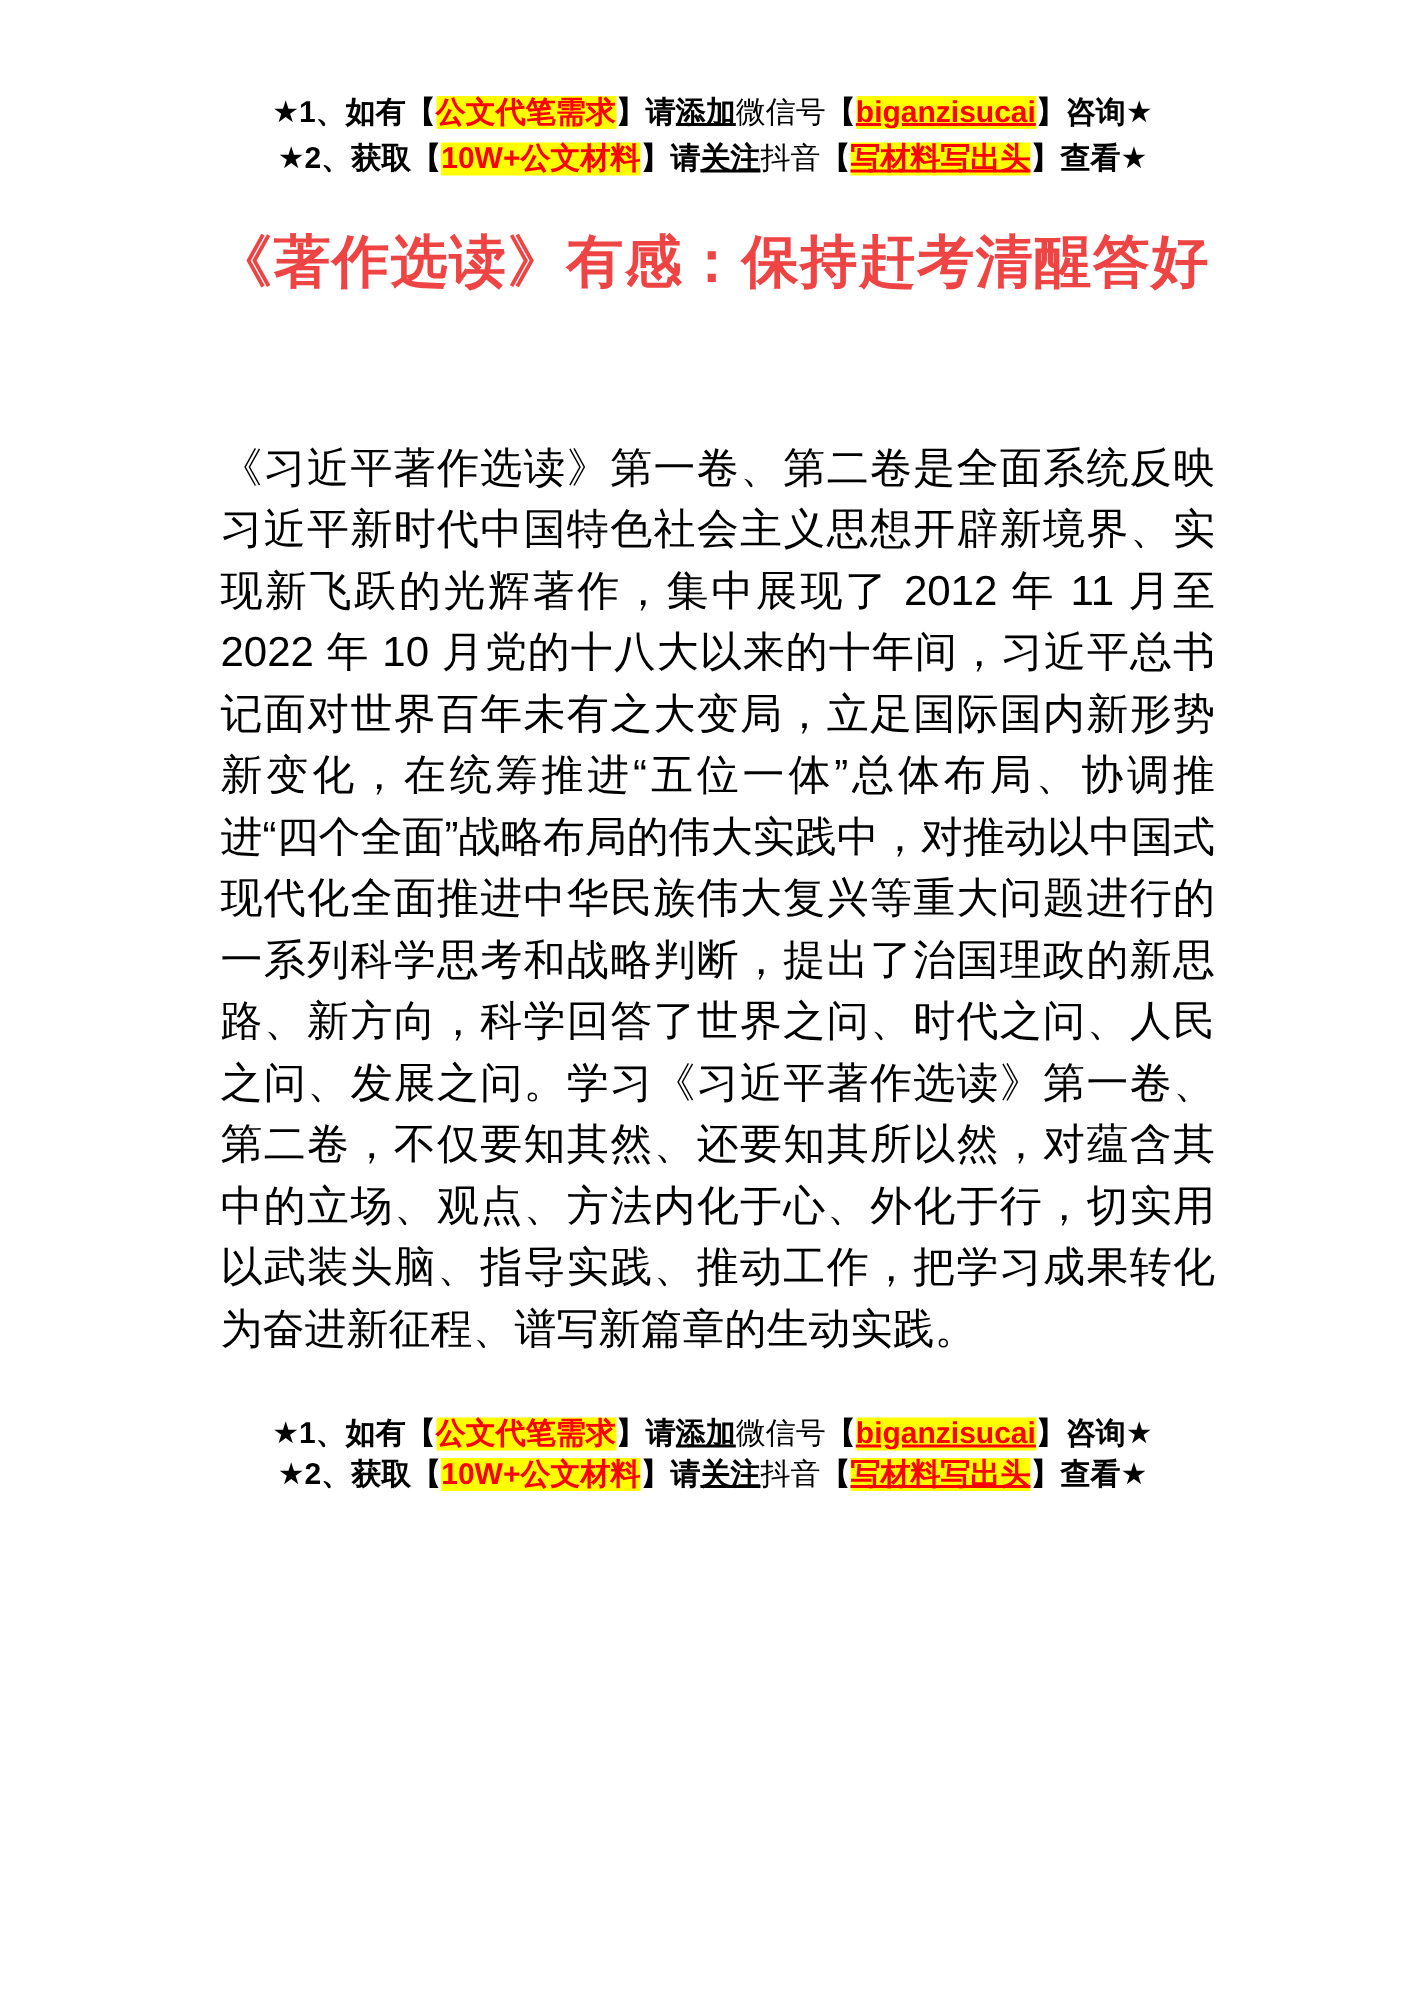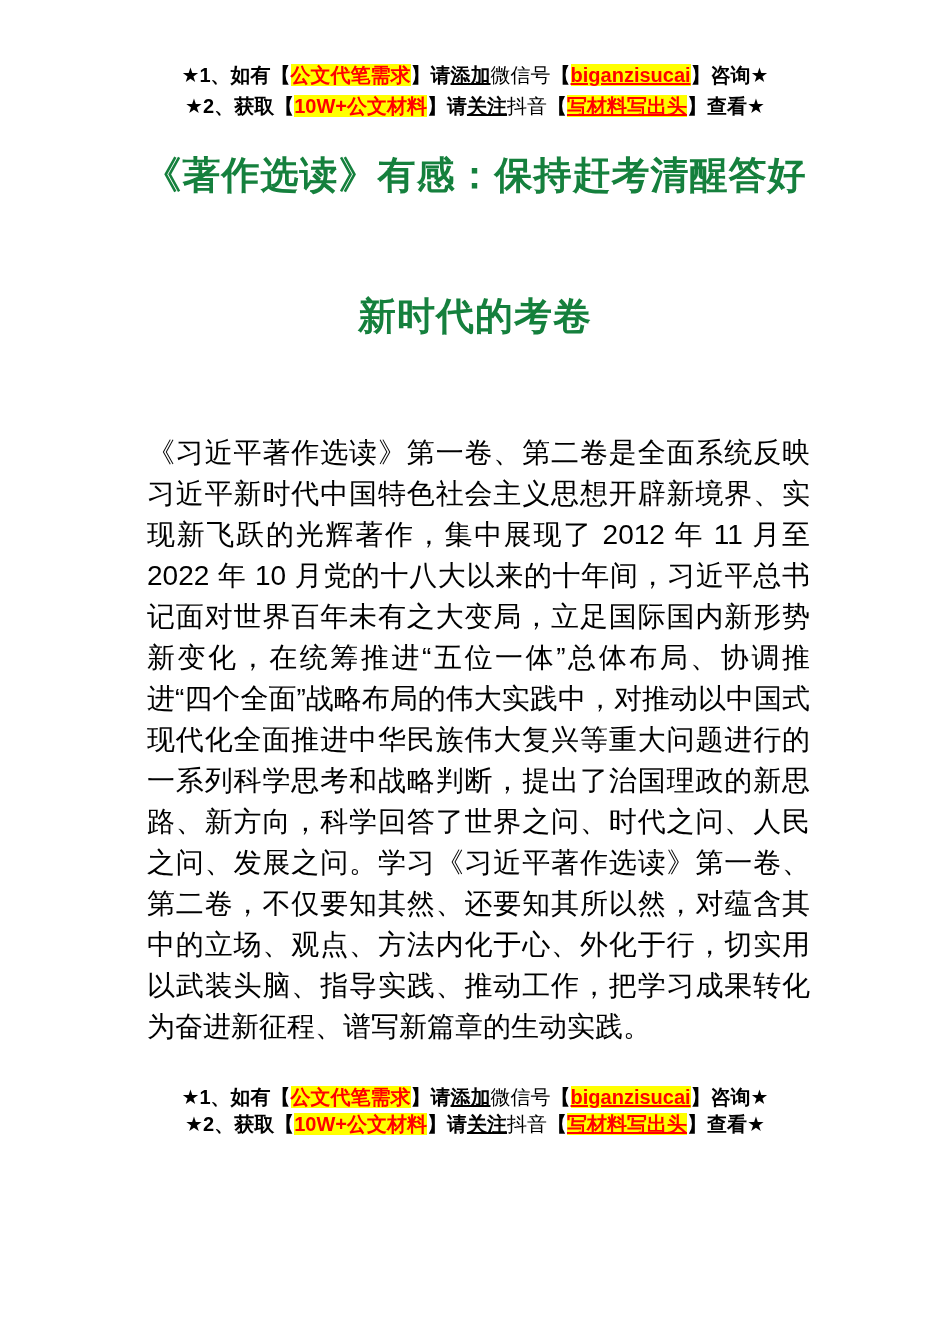--- a/index.html
+++ b/index.html
@@ -37,21 +37,21 @@
     background: #FFFF00;
     font-weight: bold;
     text-decoration: underline;
     text-decoration-color: #FF0000;
   }
   
   .doc-title {
     text-align: center;
     font-size: 38px;
     font-weight: bold;
-    color: #15803d;
+    color: #ef4444;
     letter-spacing: 1px;
   }
   .title-line-1 { margin-top: 30px; line-height: 46px; }
   .title-line-2 { margin-top: 95px; line-height: 46px; }
   
   .doc-body {
     margin: 93px 140px 0 147px;
     font-size: 28px;
     line-height: 41px;
     color: #000000;
@@ -70,21 +70,20 @@
     <div class="promo-line">
       <span class="seg-b">★1、如有【</span><span class="seg-hl">公文代笔需求</span><span class="seg-b">】请</span><span class="seg-u">添加</span><span class="seg-n">微信号</span><span class="seg-b">【</span><span class="seg-hlu">biganzisucai</span><span class="seg-b">】</span><span class="seg-b">咨询★</span>
     </div>
     <div class="promo-line">
       <span class="seg-b">★2、获取【</span><span class="seg-hl">10W+公文材料</span><span class="seg-b">】请</span><span class="seg-u">关注</span><span class="seg-n">抖音</span><span class="seg-b">【</span><span class="seg-hlu">写材料写出头</span><span class="seg-b">】</span><span class="seg-b">查看★</span>
     </div>
   </div>
 
   <div class="doc-title">
     <div class="title-line-1">《著作选读》有感：保持赶考清醒答好</div>
-    <div class="title-line-2">新时代的考卷</div>
   </div>
 
   <div class="doc-body">
     <p>《习近平著作选读》第一卷、第二卷是全面系统反映习近平新时代中国特色社会主义思想开辟新境界、实现新飞跃的光辉著作，集中展现了 2012 年 11 月至 2022 年 10 月党的十八大以来的十年间，习近平总书记面对世界百年未有之大变局，立足国际国内新形势新变化，在统筹推进“五位一体”总体布局、协调推进“四个全面”战略布局的伟大实践中，对推动以中国式现代化全面推进中华民族伟大复兴等重大问题进行的一系列科学思考和战略判断，提出了治国理政的新思路、新方向，科学回答了世界之问、时代之问、人民之问、发展之问。学习《习近平著作选读》第一卷、第二卷，不仅要知其然、还要知其所以然，对蕴含其中的立场、观点、方法内化于心、外化于行，切实用以武装头脑、指导实践、推动工作，把学习成果转化为奋进新征程、谱写新篇章的生动实践。</p>
   </div>
 
   <div class="promo promo-footer">
     <div class="promo-line">
       <span class="seg-b">★1、如有【</span><span class="seg-hl">公文代笔需求</span><span class="seg-b">】请</span><span class="seg-u">添加</span><span class="seg-n">微信号</span><span class="seg-b">【</span><span class="seg-hlu">biganzisucai</span><span class="seg-b">】</span><span class="seg-b">咨询★</span>
     </div>

